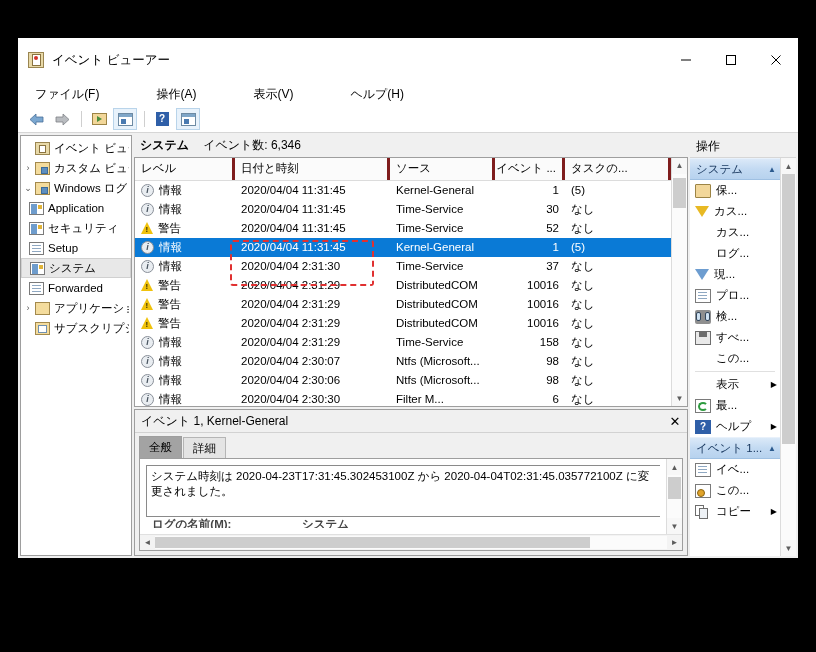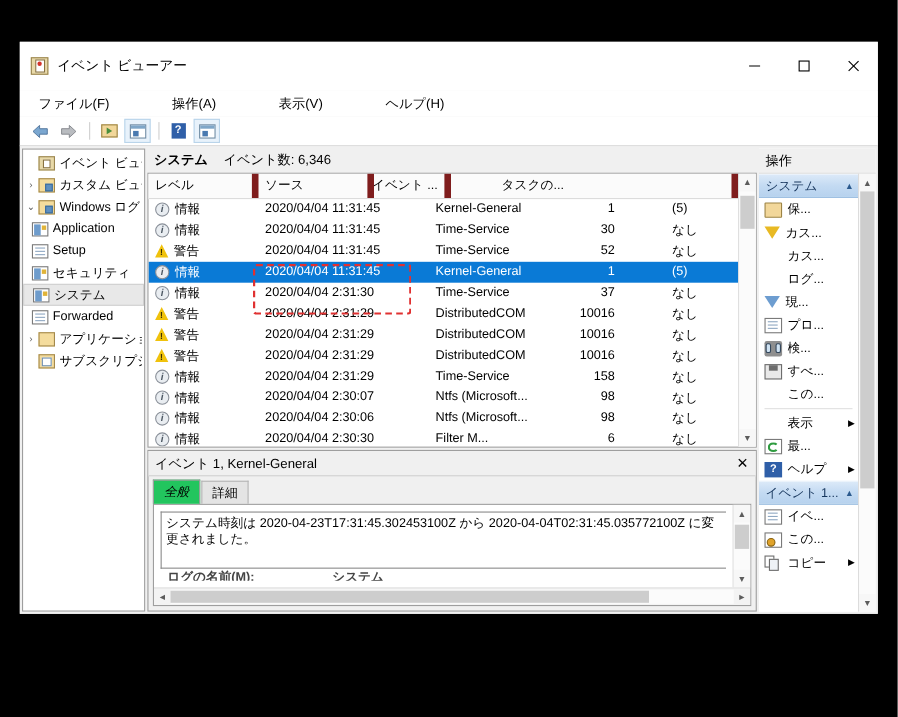--- a/index.html
+++ b/index.html
@@ -63,26 +63,26 @@
   .ind2{padding-left:8px;}
   
   .center{flex:1 1 auto;display:flex;flex-direction:column;min-width:0;margin:0 2px;}
   .list-pane{flex:0 0 272px;display:flex;flex-direction:column;min-height:0;background:#f0f0f0;border:none;}
   .list-header-bar{height:22px;display:flex;align-items:center;font-size:12px;padding-left:6px;background:#f0f0f0;}
   .lh-name{font-weight:bold;color:#000;margin-right:14px;}
   .lh-count{color:#000;}
   .listbox{flex:1 1 auto;border:1px solid #9e9e9e;background:#fff;display:flex;min-height:0;box-sizing:border-box;}
   .lcol{flex:1 1 auto;min-width:0;display:flex;flex-direction:column;}
   .colhead{height:22px;display:flex;background:#fbfbfb;border-bottom:1px solid #dcdcdc;flex:0 0 auto;}
-  .ch{font-size:11.5px;color:#000;display:flex;align-items:center;padding-left:6px;border-right:6px solid #7f1d1d;box-sizing:border-box;white-space:nowrap;overflow:hidden;}
+  .ch{font-size:11.5px;color:#000;display:flex;align-items:center;padding-left:6px;border-right:3px solid #7f1d1d;box-sizing:border-box;white-space:nowrap;overflow:hidden;}
   .c-level{width:100px;flex:0 0 100px;}
   .c-date{width:155px;flex:0 0 155px;}
   .c-src{width:105px;flex:0 0 105px;}
   .c-evt{width:70px;flex:0 0 70px;justify-content:flex-end;padding-right:6px;padding-left:0;}
-  .c-task{flex:1 1 auto;margin-left:40px;}
+  .c-task{flex:1 1 auto;}
   .rows{flex:1 1 auto;overflow:hidden;position:relative;}
   .row{height:19px;display:flex;align-items:center;font-size:11.5px;color:#000;white-space:nowrap;}
   .row.sel{background:#0a7ad6;color:#fff;}
   .cell{display:flex;align-items:center;padding-left:6px;box-sizing:border-box;overflow:hidden;white-space:nowrap;}
   .cell.c-evt{justify-content:flex-end;padding-right:6px;padding-left:0;}
   .lvlico{width:13px;height:13px;flex:0 0 13px;margin-right:5px;position:relative;}
   .ic-info{border-radius:50%;background:#e9edf1;border:1px solid #8a9099;box-sizing:border-box;color:#4a5560;font-size:9px;line-height:11px;text-align:center;font-weight:bold;font-style:italic;}
   .ic-warn{width:0;height:0;border-left:6.5px solid transparent;border-right:6.5px solid transparent;border-bottom:12px solid #f0c20c;margin-right:5px;position:relative;}
   .ic-warn:after{content:"!";position:absolute;left:-1.5px;top:3px;font-size:8px;color:#3a3000;font-weight:bold;}
   .vscroll{width:16px;flex:0 0 16px;background:#f7f7f7;border-left:1px solid #dcdcdc;display:flex;flex-direction:column;box-sizing:border-box;}
@@ -90,21 +90,21 @@
   .sb-track{flex:1 1 auto;position:relative;background:#fbfbfb;}
   .sb-thumb{position:absolute;left:1px;right:1px;background:#cdcdcd;}
   
   .detail{flex:1 1 auto;border:1px solid #9e9e9e;background:#f0f0f0;display:flex;flex-direction:column;min-height:0;margin-top:2px;box-sizing:border-box;}
   .detail-head{height:22px;display:flex;align-items:center;font-size:12px;padding-left:6px;border-bottom:1px solid #d2d2d2;background:#f0f0f0;flex:0 0 auto;}
   .detail-title{flex:1 1 auto;color:#000;}
   .detail-close{width:24px;text-align:center;font-size:13px;color:#000;}
   .detail-inner{flex:1 1 auto;margin:4px;display:flex;flex-direction:column;min-height:0;}
   .tabs{height:21px;display:flex;align-items:flex-end;flex:0 0 auto;}
   .tab{font-size:11.5px;padding:3px 9px 2px 9px;border:1px solid #b5b5b5;border-bottom:none;background:#e4e4e4;color:#000;margin-right:1px;}
-  .tab.active{background:#22c55e;border-color:#9e9e9e;position:relative;z-index:2;padding-bottom:3px;font-style:italic;}
+  .tab.active{background:#a3a3a3;border-color:#9e9e9e;position:relative;z-index:2;padding-bottom:3px;}
   .tabbody{flex:1 1 auto;border:1px solid #9e9e9e;background:#fff;display:flex;flex-direction:column;min-height:0;box-sizing:border-box;}
   .tb-row{flex:1 1 auto;display:flex;min-height:0;}
   .msgarea{flex:1 1 auto;padding:6px;min-width:0;overflow:hidden;}
   .msgbox{border:1px solid #8a8a8a;border-right:none;padding:3px 4px;font-size:11.5px;line-height:15px;color:#000;background:#fff;height:52px;overflow:hidden;box-sizing:border-box;}
   .ghostrow{font-size:11.5px;color:#444;padding:0 6px;height:11px;overflow:hidden;display:flex;font-weight:bold;}
   .ghostrow .g1{width:150px;}
   .hscroll{height:15px;display:flex;align-items:center;background:#f3f3f3;border-top:1px solid #e0e0e0;flex:0 0 auto;}
   .hs-arrow{width:15px;text-align:center;font-size:8px;color:#5c5c5c;}
   .hs-track{flex:1 1 auto;height:13px;position:relative;background:#fbfbfb;}
   .hs-thumb{position:absolute;top:1px;bottom:1px;left:0;width:85%;background:#cdcdcd;}
@@ -230,26 +230,26 @@
         <div class="tnode ind1">
           <span class="twist">⌄</span>
           <span class="tico ic-fold-b"></span>
           <span class="tlabel">Windows ログ</span>
         </div>
         <div class="tnode ind2">
           <span class="tico ic-logk"></span>
           <span class="tlabel">Application</span>
         </div>
         <div class="tnode ind2">
+          <span class="tico ic-logk"></span>
+          <span class="tlabel">セキュリティ</span>
+        </div>
+        <div class="tnode ind2">
           <span class="tico ic-log"></span>
           <span class="tlabel">Setup</span>
-        </div>
-        <div class="tnode ind2">
-          <span class="tico ic-logk"></span>
-          <span class="tlabel">セキュリティ</span>
         </div>
         <div class="tnode ind2 sel">
           <span class="tico ic-logk"></span>
           <span class="tlabel">システム</span>
         </div>
         <div class="tnode ind2">
           <span class="tico ic-log"></span>
           <span class="tlabel">Forwarded</span>
         </div>
         <div class="tnode ind1">
@@ -269,20 +269,21 @@
 
       <div class="list-pane">
         <div class="list-header-bar">
           <span class="lh-name">システム</span>
           <span class="lh-count">イベント数: 6,346</span>
         </div>
         <div class="listbox">
           <div class="lcol">
             <div class="colhead">
               <div class="ch c-level">レベル</div>
+              <div class="ch c-date">日付と時刻</div>
               <div class="ch c-src">ソース</div>
               <div class="ch c-evt">イベント ...</div>
               <div class="ch c-task">タスクの...</div>
             </div>
             <div class="rows">
 
               <div class="row">
                 <div class="cell c-level">
                     <span class="lvlico ic-info">i</span>
                     <span>情報</span>

